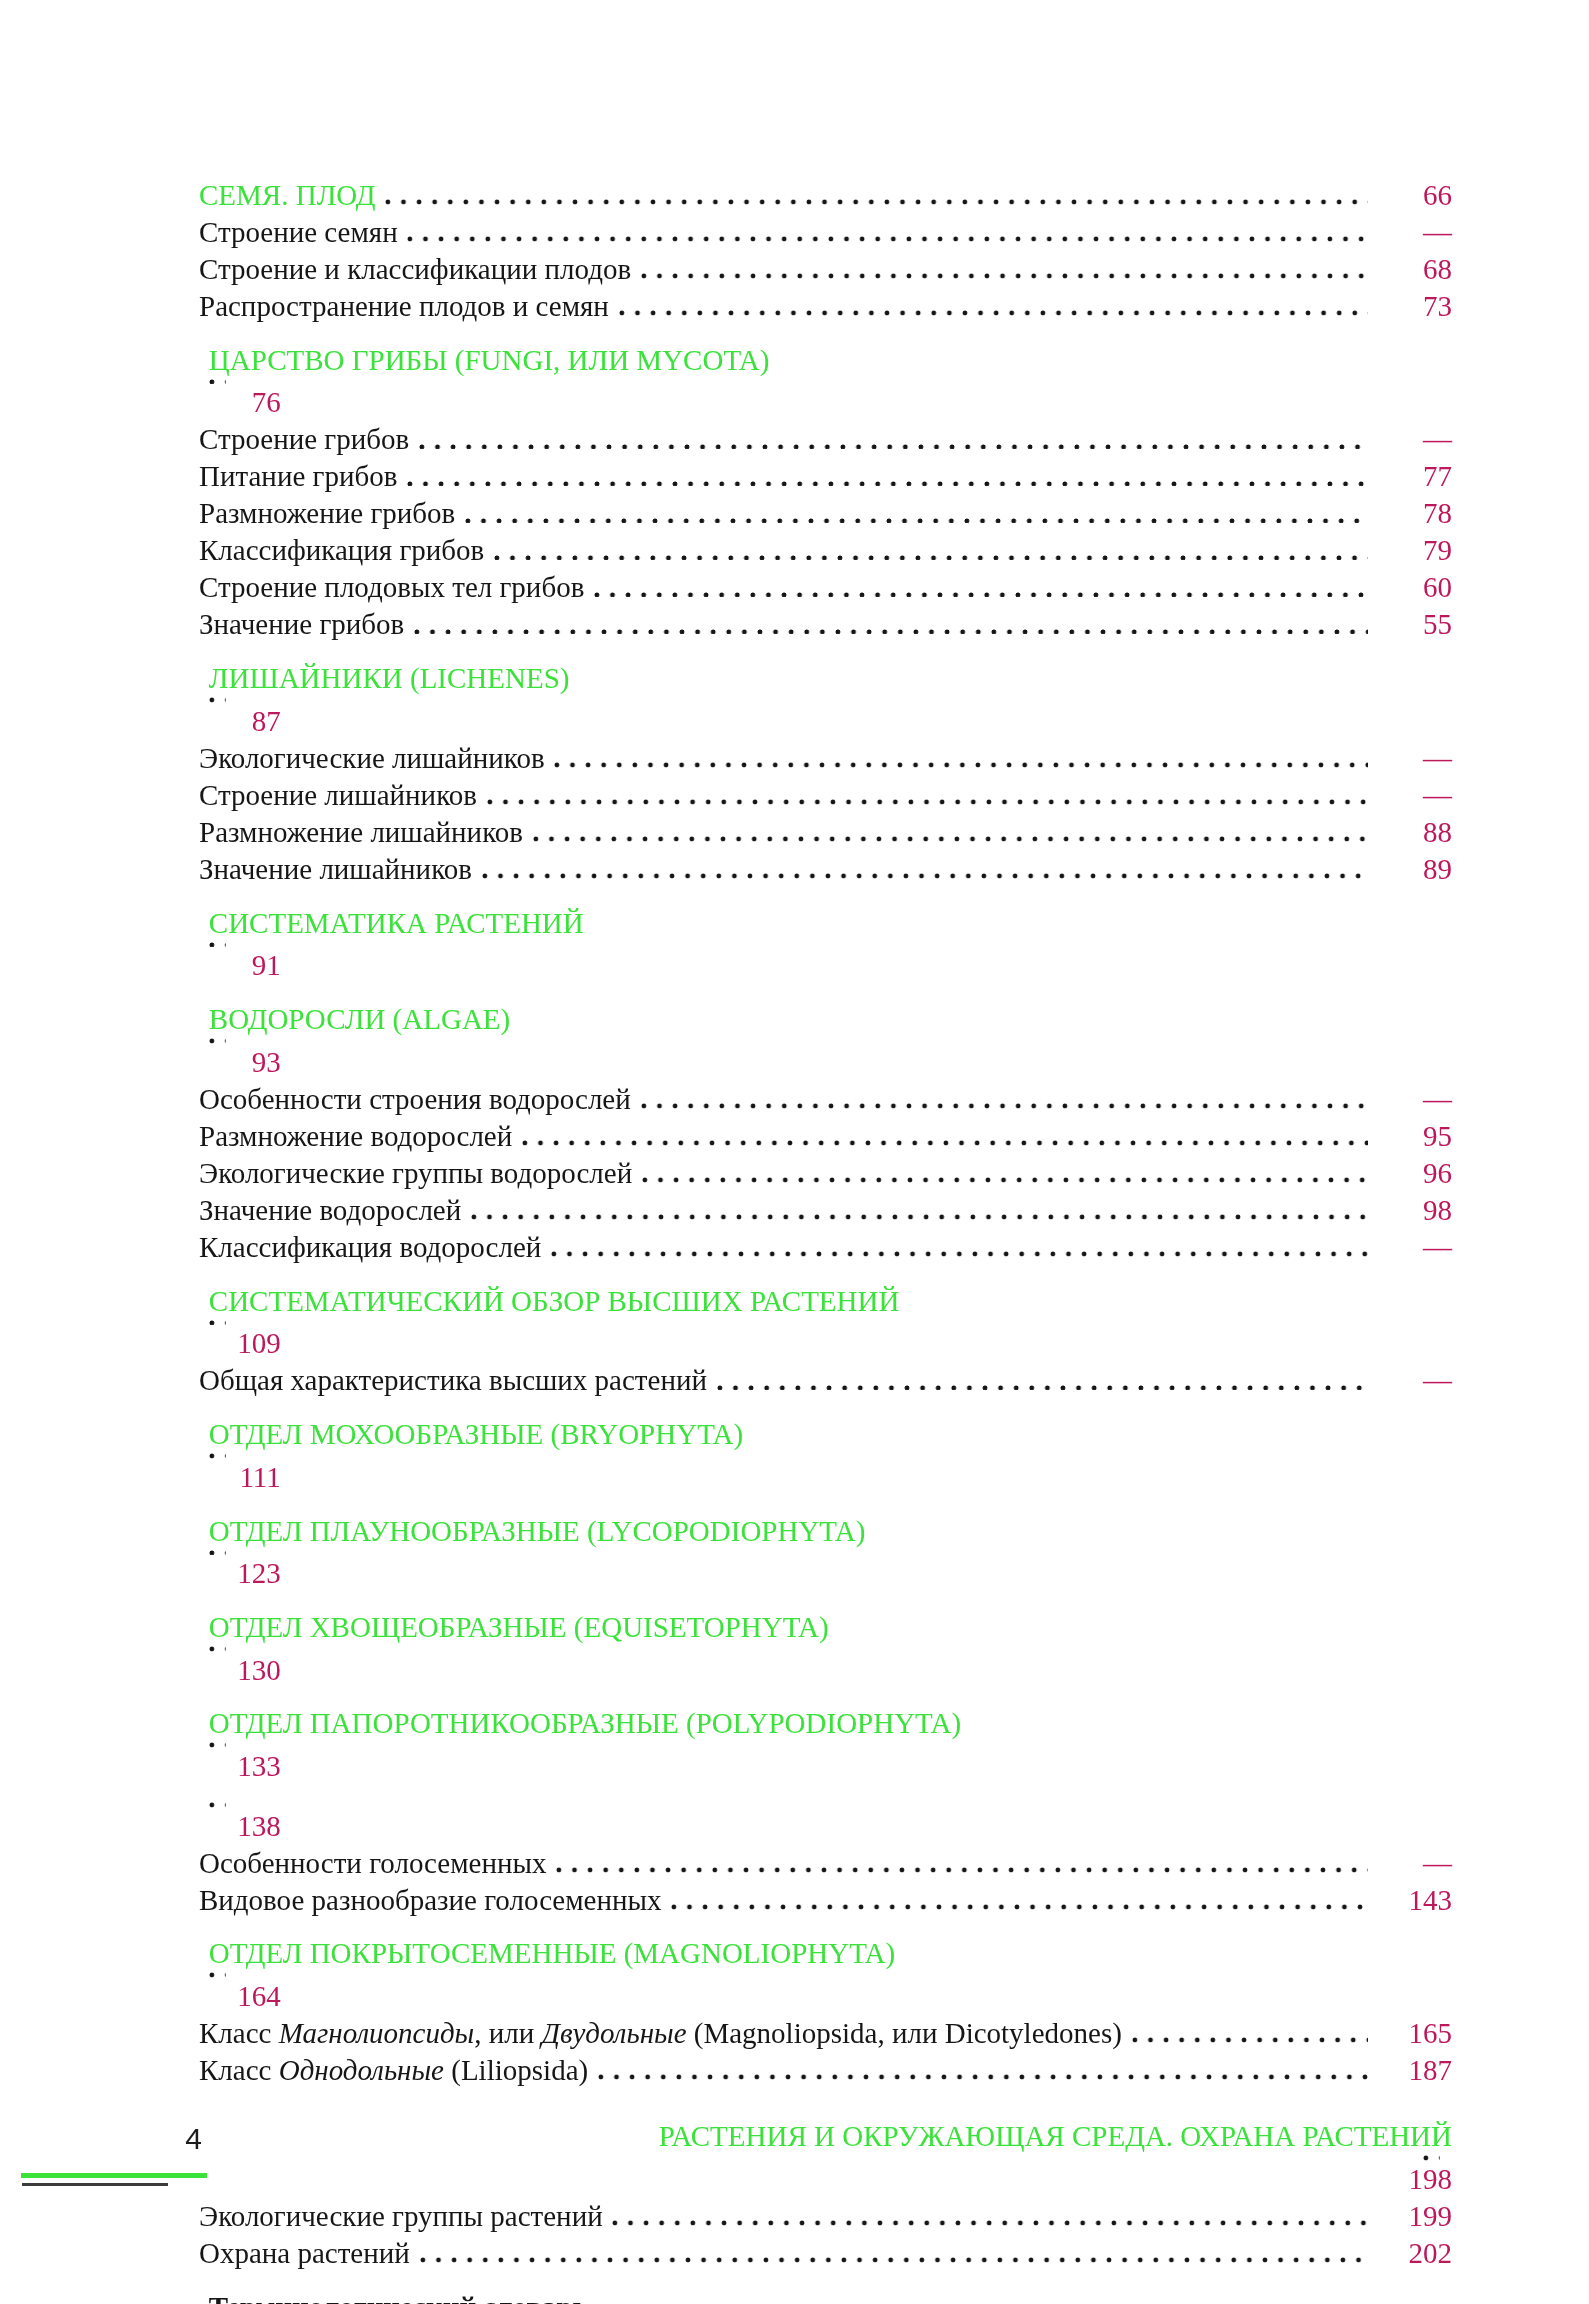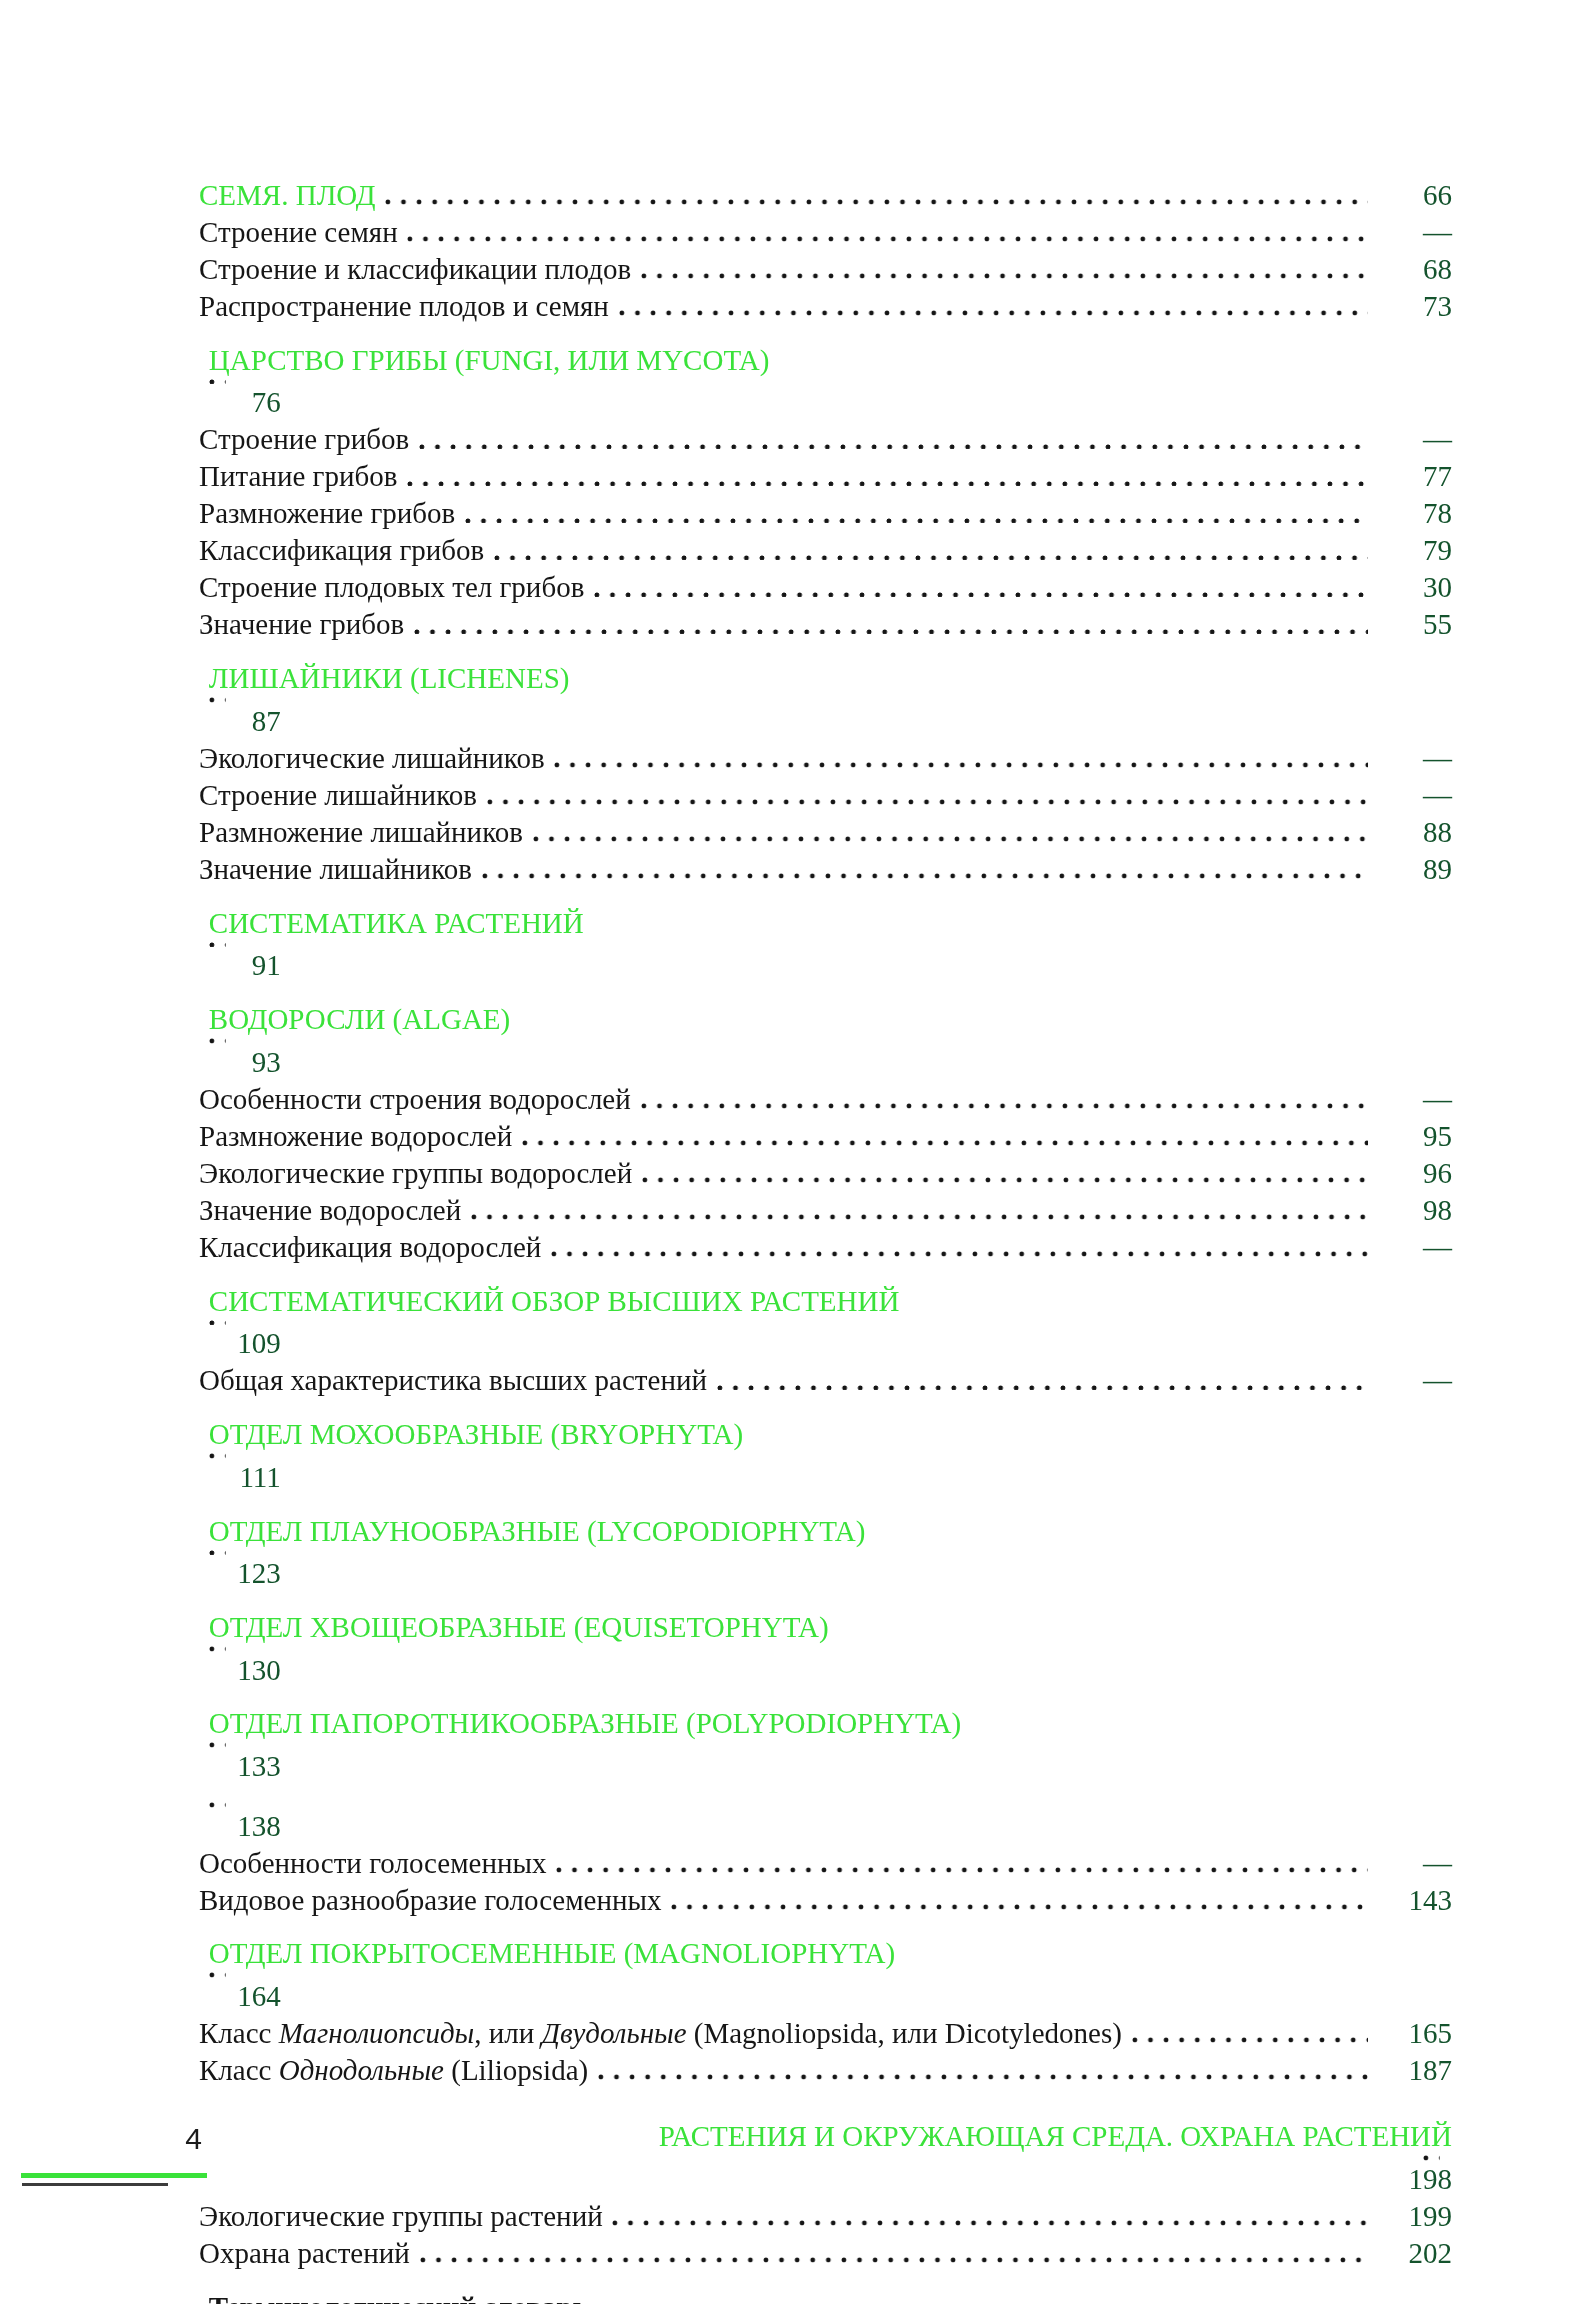--- a/index.html
+++ b/index.html
@@ -42,21 +42,21 @@
     min-width: 17.6px;
     background-image: radial-gradient(circle at 2.9px 2.9px, #151515 2.1px, rgba(0,0,0,0) 2.7px);
     background-size: 15.6px 5.9px;
     background-repeat: repeat-x;
     background-position: left bottom;
   }
   .toc-row .page {
     flex: 0 0 auto;
     min-width: 72px;
     text-align: right;
-    color: #14532d;
+    color: #be185d;
   }
   .footer-pagenum {
     position: absolute;
     left: 174px;
     top: 2122px;
     width: 39px;
     text-align: center;
     font-family: "Liberation Sans", "DejaVu Sans", sans-serif;
     font-size: 30px;
     color: #1c1c1c;
@@ -122,21 +122,21 @@
       <span class="page">78</span>
     </div>
     <div class="toc-row item">
       <span class="label">Классификация грибов</span>
       <span class="leader"></span>
       <span class="page">79</span>
     </div>
     <div class="toc-row item">
       <span class="label">Строение плодовых тел грибов</span>
       <span class="leader"></span>
-      <span class="page">30</span>
+      <span class="page">60</span>
     </div>
     <div class="toc-row item">
       <span class="label">Значение грибов</span>
       <span class="leader"></span>
       <span class="page">55</span>
     </div>
     <div class="toc-row section gap">
       <span class="label">ЛИШАЙНИКИ (LICHENES)</span>
       <span class="leader"></span>
       <span class="page">87</span>

